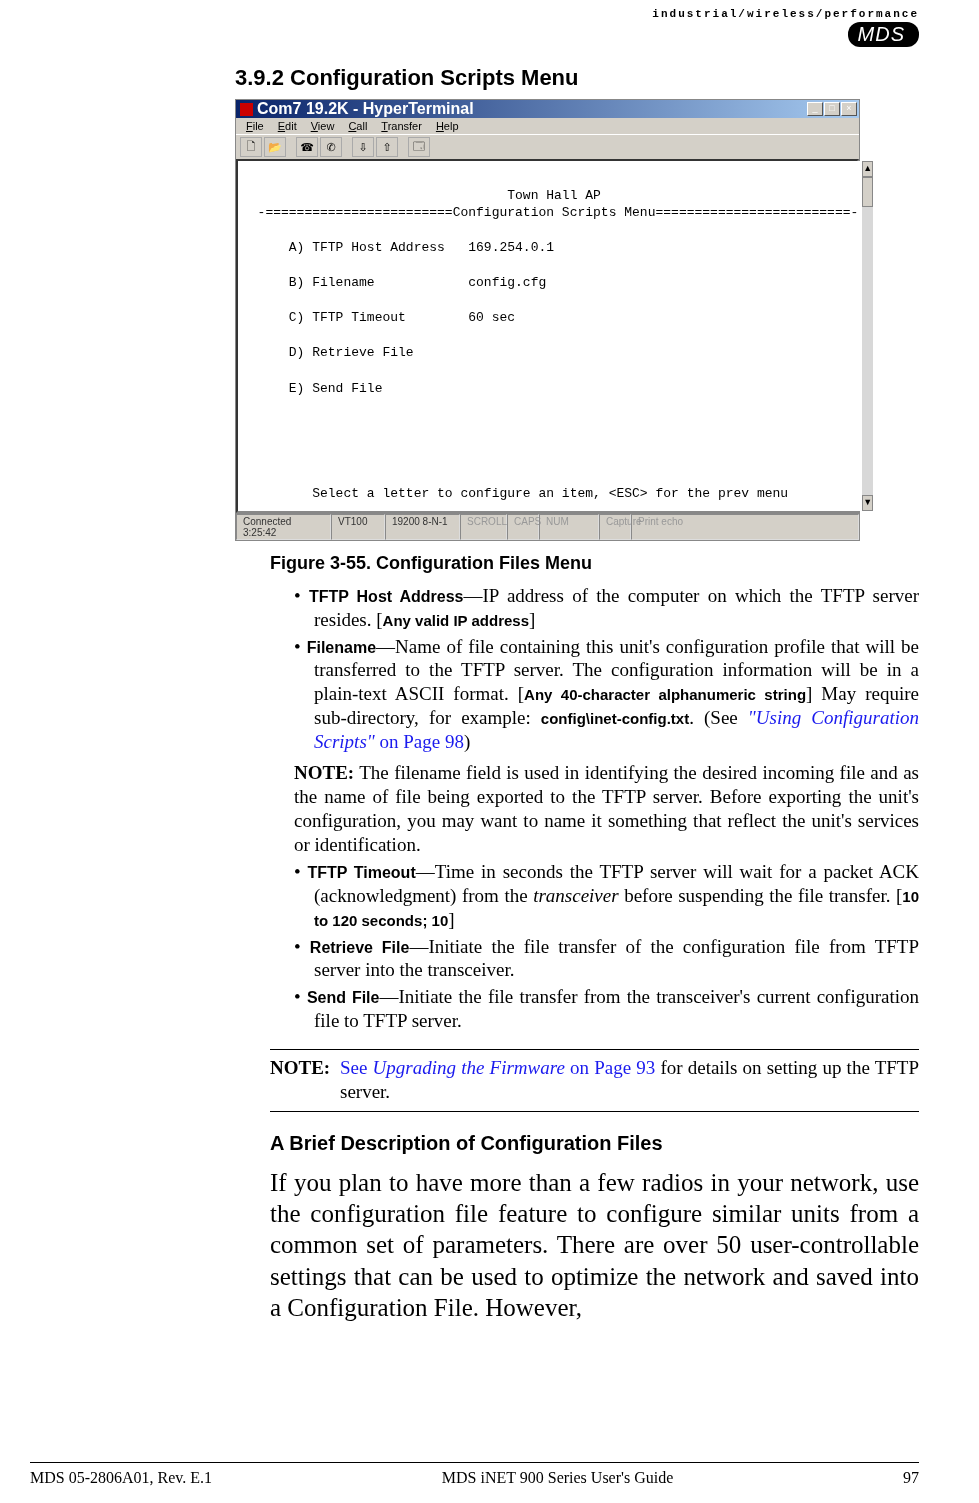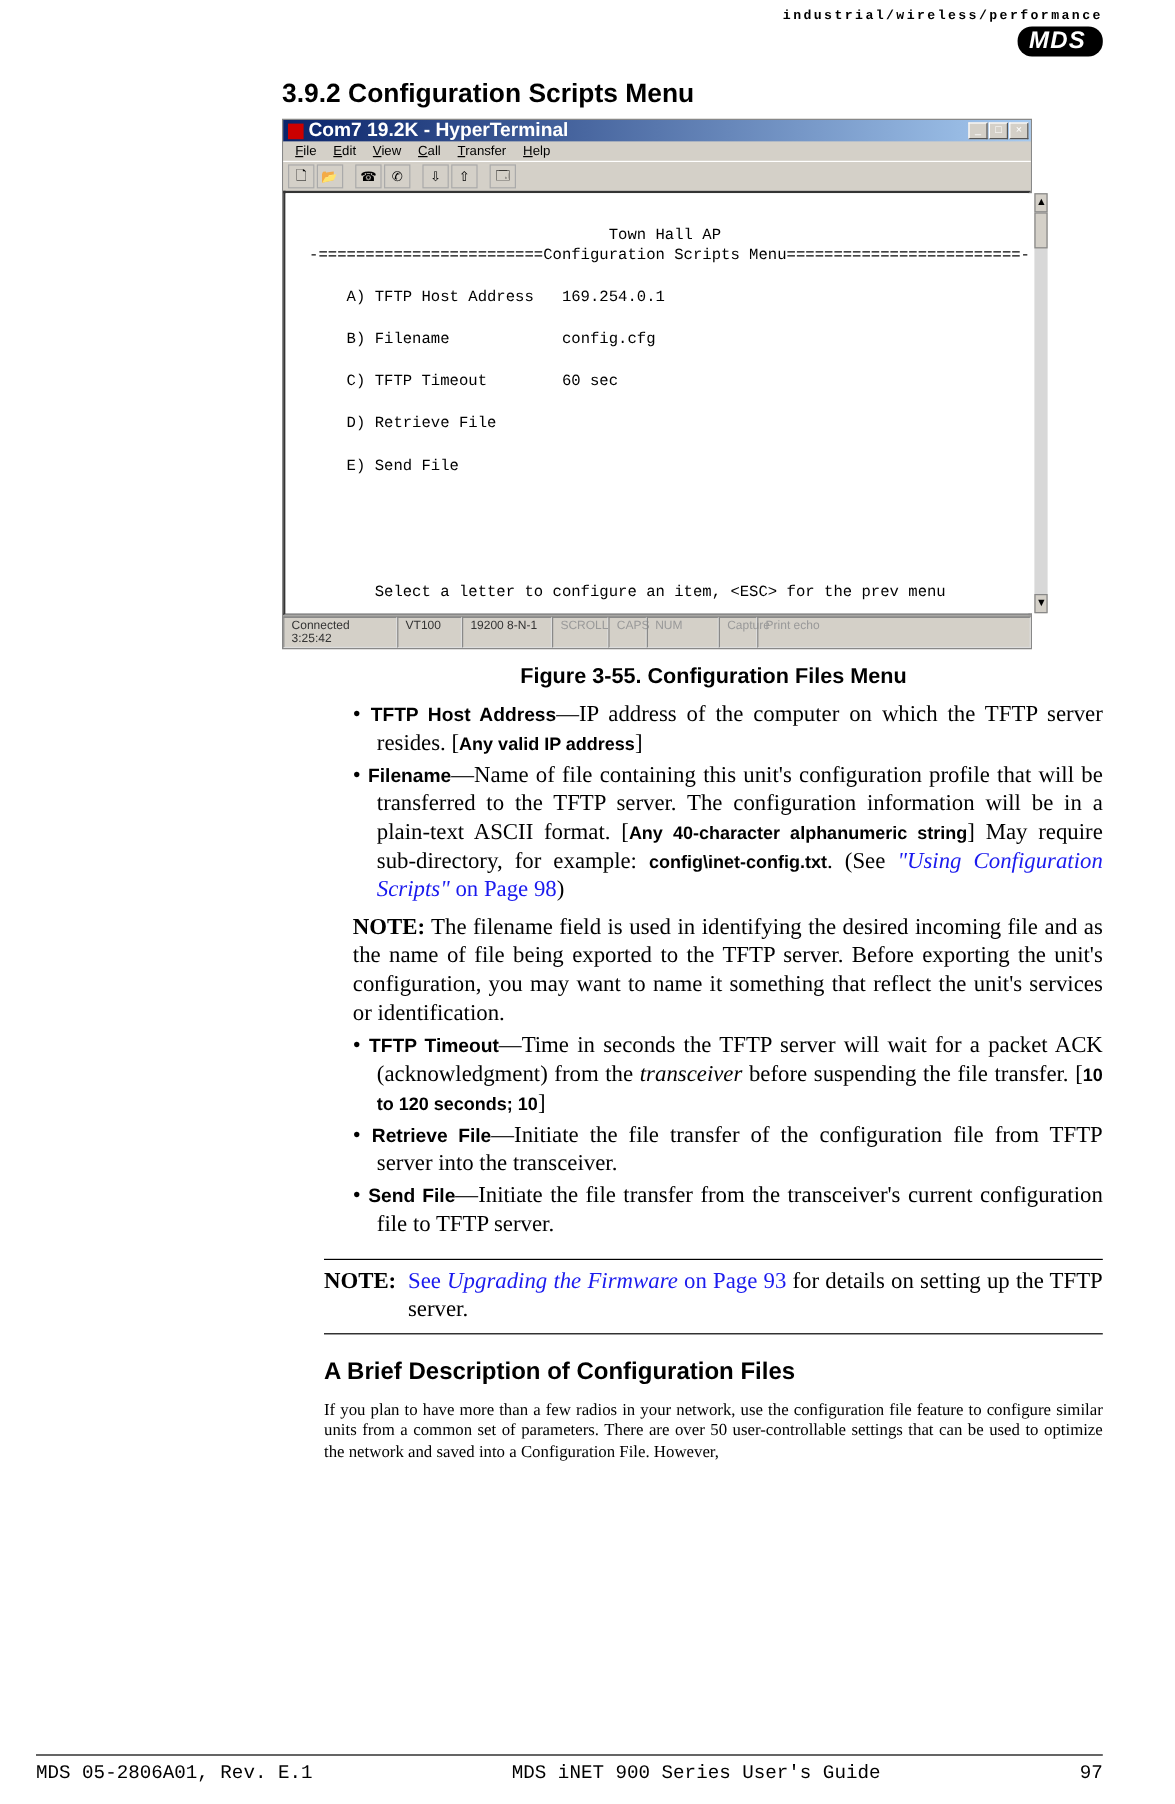--- a/index.html
+++ b/index.html
@@ -21,21 +21,21 @@
       font-size: 11px;
       letter-spacing: 2px;
       font-weight: bold;
       color: #000;
     }
     .logo {
       display: inline-block;
       background: #000;
       color: #fff;
       font-family: Arial, sans-serif;
-      font-weight: bold;
+      font-weight: normal;
       font-style: italic;
       font-size: 20px;
       padding: 1px 14px 1px 10px;
       border-radius: 12px;
       margin-top: 2px;
       letter-spacing: 1px;
     }
     .content {
       margin-left: 235px;
       margin-right: 60px;
@@ -130,21 +130,20 @@
       border-top: 1px solid #888;
     }
     .status-cell {
       padding: 1px 6px; border: 1px inset #ddd; color: #333;
     }
     .status-cell.dim { color: #999; }
     .figure-caption {
       font-family: Arial, Helvetica, sans-serif;
       font-weight: bold;
       font-size: 18px;
-      text-align: center;
       margin-top: 12px;
       margin-bottom: 10px;
     }
     ul.field-list {
       list-style: none;
       margin-left: 24px;
     }
     ul.field-list > li {
       font-size: 19px;
       line-height: 1.25;
@@ -197,34 +196,34 @@
       flex-shrink: 0;
     }
     .note-body { flex: 1; }
     h3.brief-title {
       font-family: Arial, Helvetica, sans-serif;
       font-weight: bold;
       font-size: 20px;
       margin-bottom: 12px;
     }
     .body-para {
-      font-size: 14px;
+      font-size: 25px;
       line-height: 1.25;
       text-align: justify;
     }
     .footer {
       position: absolute;
       bottom: 16px;
       left: 30px;
       right: 60px;
       border-top: 1px solid #000;
       display: flex;
       justify-content: space-between;
       padding-top: 6px;
-      font-family: Liberation Mono, monospace;
+      font-family: Liberation Serif, serif;
       font-size: 16px;
       text-align: right;
     }
     .italic { font-style: italic; }
   </style>
 </head>
 <body>
 
 <div class="header">
   <div class="tagline">industrial/wireless/performance</div>

